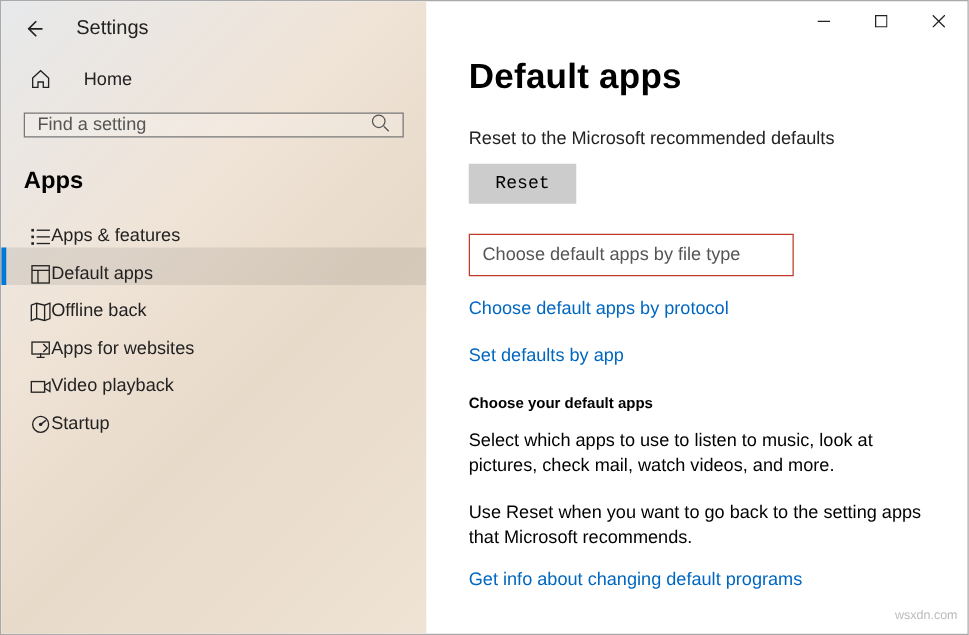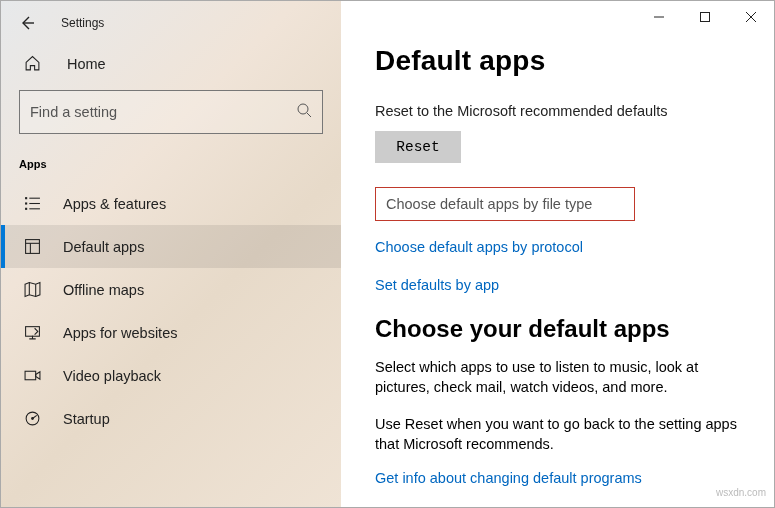--- a/index.html
+++ b/index.html
@@ -4,41 +4,41 @@
   <style>
     * { margin: 0; padding: 0; box-sizing: border-box; font-family: "Segoe UI", Tahoma, sans-serif; }
     body { width: 775px; height: 508px; overflow: hidden; background: #fff; position: relative; border: 1px solid #aaa; }
     .titlebar { height: 32px; display: flex; align-items: center; justify-content: flex-end; position: absolute; top: 0; right: 0; width: 435px; }
     .win-btn { width: 46px; height: 32px; display: flex; align-items: center; justify-content: center; font-size: 11px; color: #222; cursor: pointer; }
     .win-btn svg { width: 10px; height: 10px; }
     .layout { display: flex; height: 100%; }
     .sidebar { width: 340px; height: 100%; background: linear-gradient(135deg, #e7e9eb 0%, #f0e4d8 35%, #e7dac9 60%, #efe3d5 100%); padding: 0; position: relative; }
     .topbar { height: 44px; display: flex; align-items: center; padding-left: 14px; gap: 22px; }
     .back-btn { width: 24px; height: 24px; display: flex; align-items: center; justify-content: center; cursor: pointer; }
-    .app-title { font-size: 12px; color: #222; }
+    .app-title { font-size: 16px; color: #222; }
     .home-row { display: flex; align-items: center; gap: 26px; padding: 10px 0 10px 22px; cursor: pointer; }
     .home-row .icon { width: 18px; display: flex; justify-content: center; }
     .home-label { font-size: 14.5px; color: #222; }
     .search-wrap { padding: 8px 18px 14px 18px; }
-    .search-box { width: 100%; height: 44px; border: 1px solid #777; background: rgba(255,255,255,0.2); display: flex; align-items: center; padding: 0 10px; }
+    .search-box { width: 100%; height: 20px; border: 1px solid #777; background: rgba(255,255,255,0.2); display: flex; align-items: center; padding: 0 10px; }
     .search-input { flex: 1; border: none; background: transparent; outline: none; font-size: 14.5px; color: #555; }
     .search-input::placeholder { color: #555; }
-    .section-title { font-weight: 600; font-size: 11px; padding: 10px 18px 12px 18px; }
+    .section-title { font-weight: 600; font-size: 19px; padding: 10px 18px 12px 18px; }
     .nav-list { display: flex; flex-direction: column; }
-    .nav-item { display: flex; align-items: center; gap: 22px; padding: 13px 0 13px 22px; cursor: pointer; font-size: 14.5px; color: #222; position: relative; }
+    .nav-item { display: flex; padding: 13px 0 0 22px; cursor: pointer; font-size: 14.5px; color: #222; position: relative; }
     .nav-item .icon { width: 18px; display: flex; justify-content: center; }
     .nav-item.selected { background: rgba(0,0,0,0.08); }
     .nav-item.selected::before { content: ""; position: absolute; left: 0; top: 0; bottom: 0; width: 4px; background: #0078d7; }
     .main { flex: 1; padding: 44px 30px 0 34px; overflow: hidden; position: relative; }
     .page-title { font-size: 28px; font-weight: 600; margin-bottom: 26px; letter-spacing: 0.2px; }
     .subtext { font-size: 14.5px; color: #222; margin-bottom: 12px; }
     .reset-btn { width: 86px; height: 32px; background: #ccc; border: none; font-size: 14.5px; cursor: pointer; margin-bottom: 24px; font-family: Liberation Mono, monospace; }
     .link-box { border: 1px solid #c0392b; padding: 8px 10px; font-size: 14.5px; color: #555; margin-bottom: 18px; width: 260px; cursor: pointer; }
     .link { color: #0067c0; font-size: 14.5px; margin-bottom: 22px; cursor: pointer; }
-    .section-h2 { font-size: 24px; font-weight: 600; margin-top: 12px; margin-bottom: 14px; }
+    .section-h2 { font-size: 12px; font-weight: 600; margin-top: 12px; margin-bottom: 14px; }
     .para { font-size: 14.5px; color: #000000; line-height: 1.4; margin-bottom: 16px; }
     .watermark { position: absolute; bottom: 9px; right: 8px; font-size: 10px; color: #bbb; }
   </style>
 </head>
 <body>
 
 <div class="layout">
   <div class="sidebar">
     <div class="topbar">
       <div class="back-btn">
@@ -98,21 +98,21 @@
         <span>Default apps</span>
       </div>
       <div class="nav-item">
         <span class="icon">
           <svg width="17" height="17" viewBox="0 0 16 16">
               <path d="M1 3 L5 1.5 L11 3 L15 1.5 V13 L11 14.5 L5 13 L1 14.5 Z" fill="none" stroke="#222" stroke-width="1"></path>
               <line x1="5" y1="1.5" x2="5" y2="13" stroke="#222" stroke-width="1"></line>
               <line x1="11" y1="3" x2="11" y2="14.5" stroke="#222" stroke-width="1"></line>
             </svg>
         </span>
-        <span>Offline maps</span>
+        <span>Offline back</span>
       </div>
       <div class="nav-item">
         <span class="icon">
           <svg width="17" height="17" viewBox="0 0 16 16">
               <rect x="1.5" y="2.5" width="13" height="9" fill="none" stroke="#222" stroke-width="1"></rect>
               <path d="M8 11 L8 14 M5 14 L11 14" stroke="#222" stroke-width="1"></path>
               <path d="M10 4 L13 7 L10 10" fill="none" stroke="#222" stroke-width="1"></path>
             </svg>
         </span>
         <span>Apps for websites</span>

